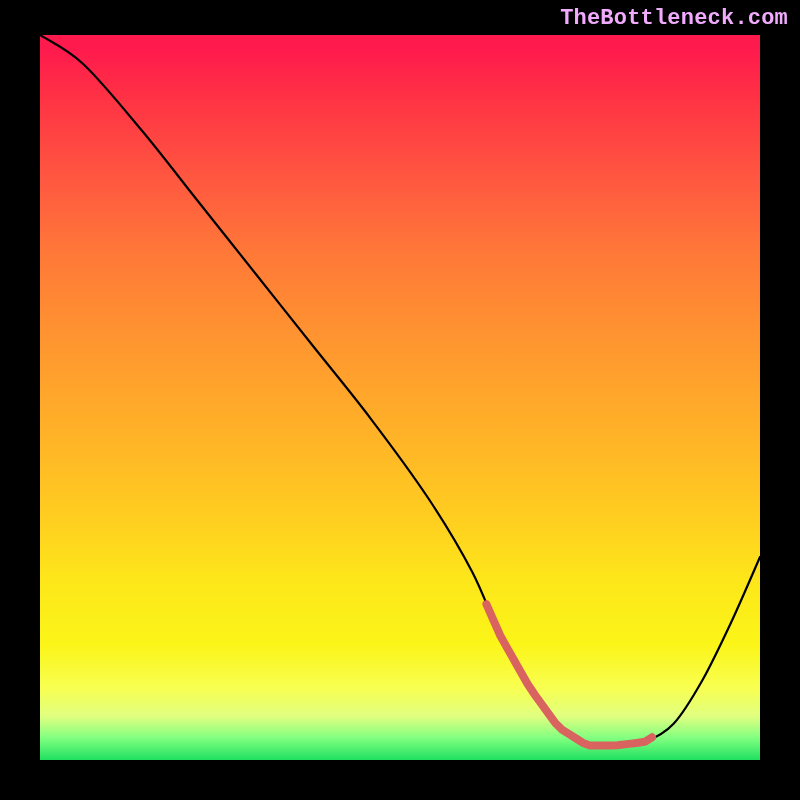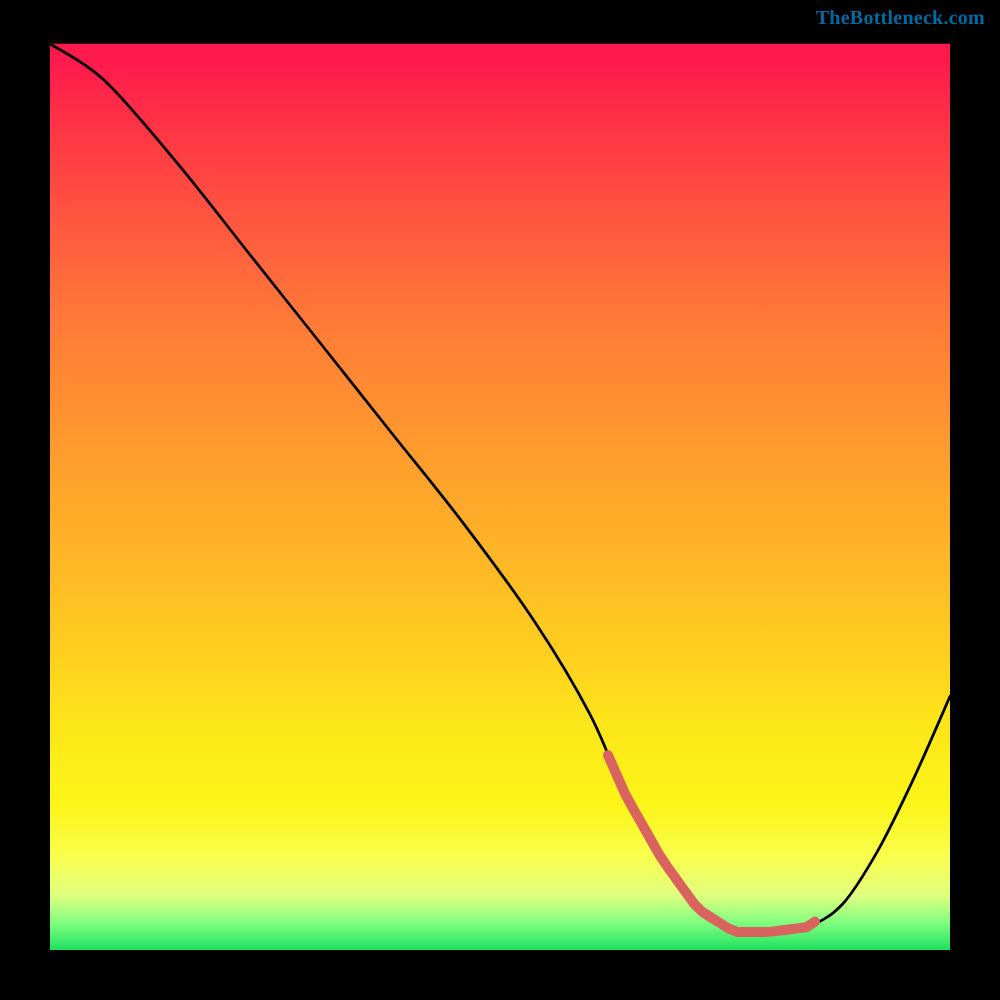--- a/index.html
+++ b/index.html
@@ -7,24 +7,24 @@
   .outer {
     width: 800px;
     height: 800px;
     background: #000;
     position: relative;
   }
   .watermark {
     position: absolute;
     top: 6px;
     right: 12px;
-    font-family: Liberation Serif, serif;
-    font-size: 16px;
+    font-family: Liberation Mono, monospace;
+    font-size: 22px;
     font-weight: bold;
-    color: #0369a1;
+    color: #f0abfc;
     letter-spacing: 0.2px;
     z-index: 10;
   }
   .plot {
     position: absolute;
     left: 40px;
     top: 35px;
     width: 720px;
     height: 725px;
   }

